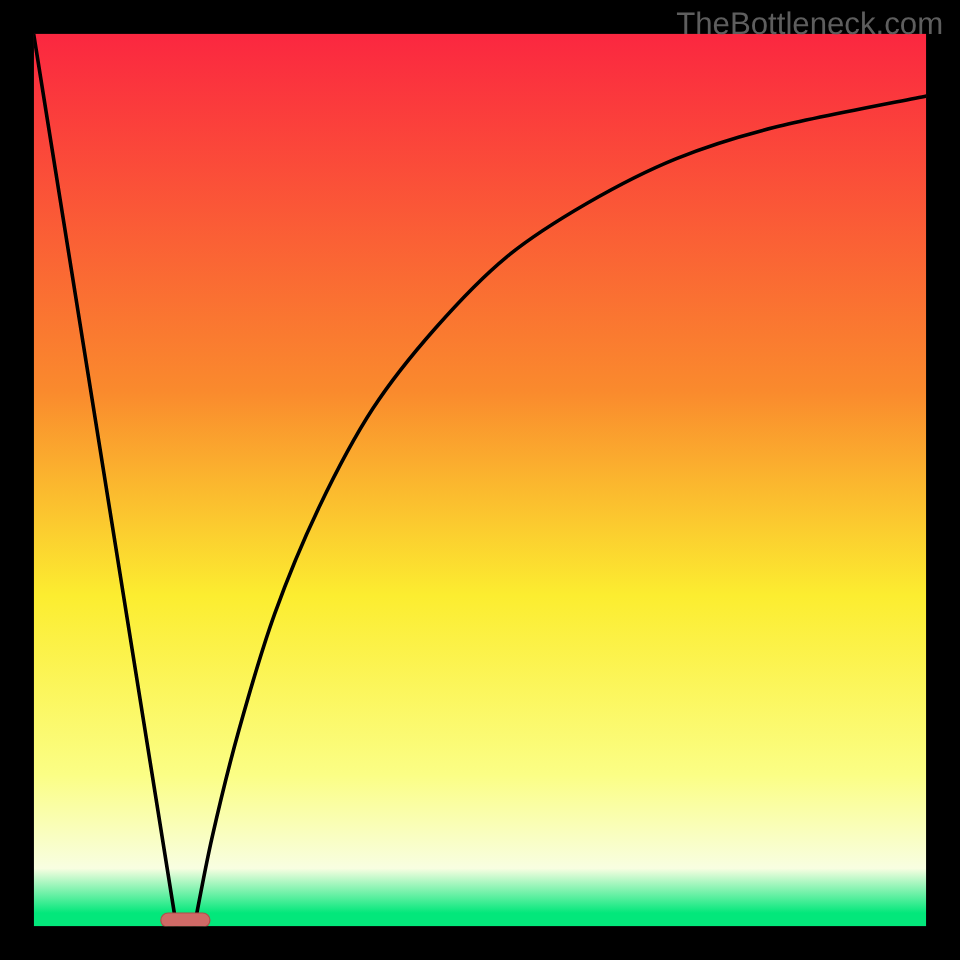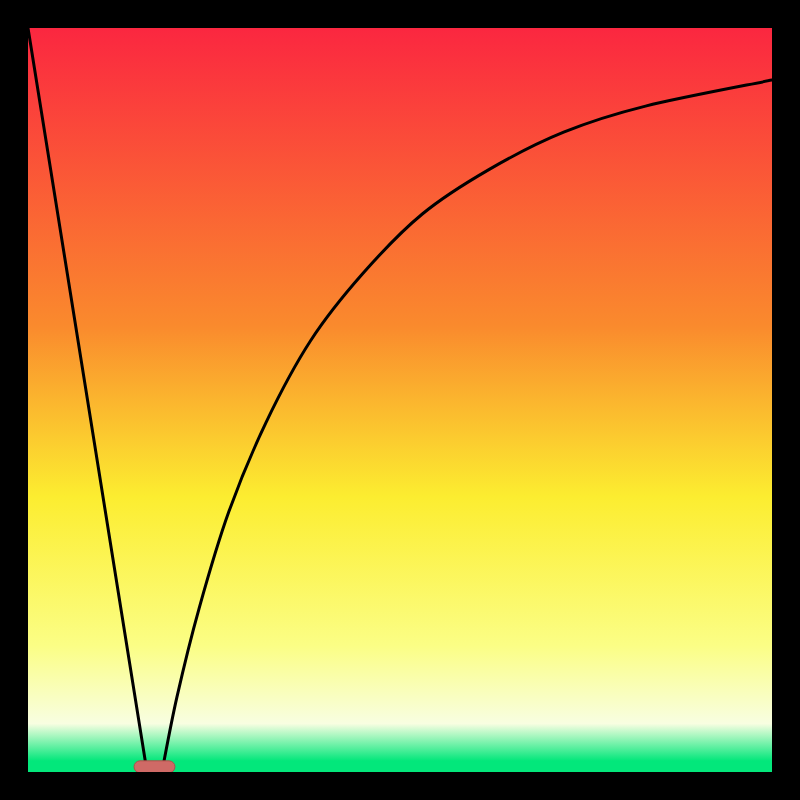--- a/index.html
+++ b/index.html
@@ -36,20 +36,21 @@
     font-weight: 400;
     letter-spacing: 0px;
     z-index: 10;
   }
   svg { display: block; }
 </style>
 </head>
 <body>
 
 <div class="frame">
+  <div class="watermark">TheBottleneck.com</div>
   <div class="plot">
     <svg id="svg" width="744" height="744" viewBox="0 0 744 744">
       <defs>
         <linearGradient id="bg-grad" x1="0" y1="0" x2="0" y2="1">
             <stop offset="0%" stop-color="#fb2740"></stop>
             <stop offset="40%" stop-color="#fa8a2d"></stop>
             <stop offset="63%" stop-color="#fced30"></stop>
             <stop offset="83%" stop-color="#fbfe85"></stop>
             <stop offset="93.5%" stop-color="#f8fee1"></stop>
             <stop offset="98.5%" stop-color="#03e77b"></stop>

